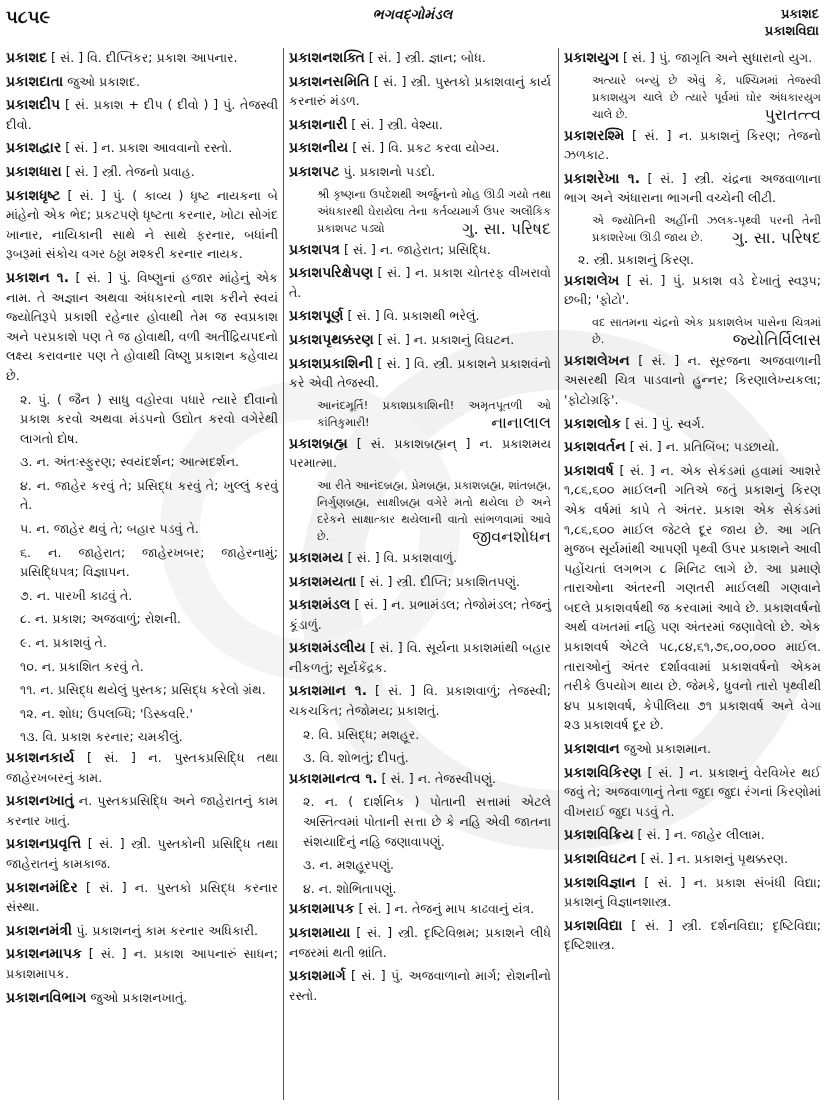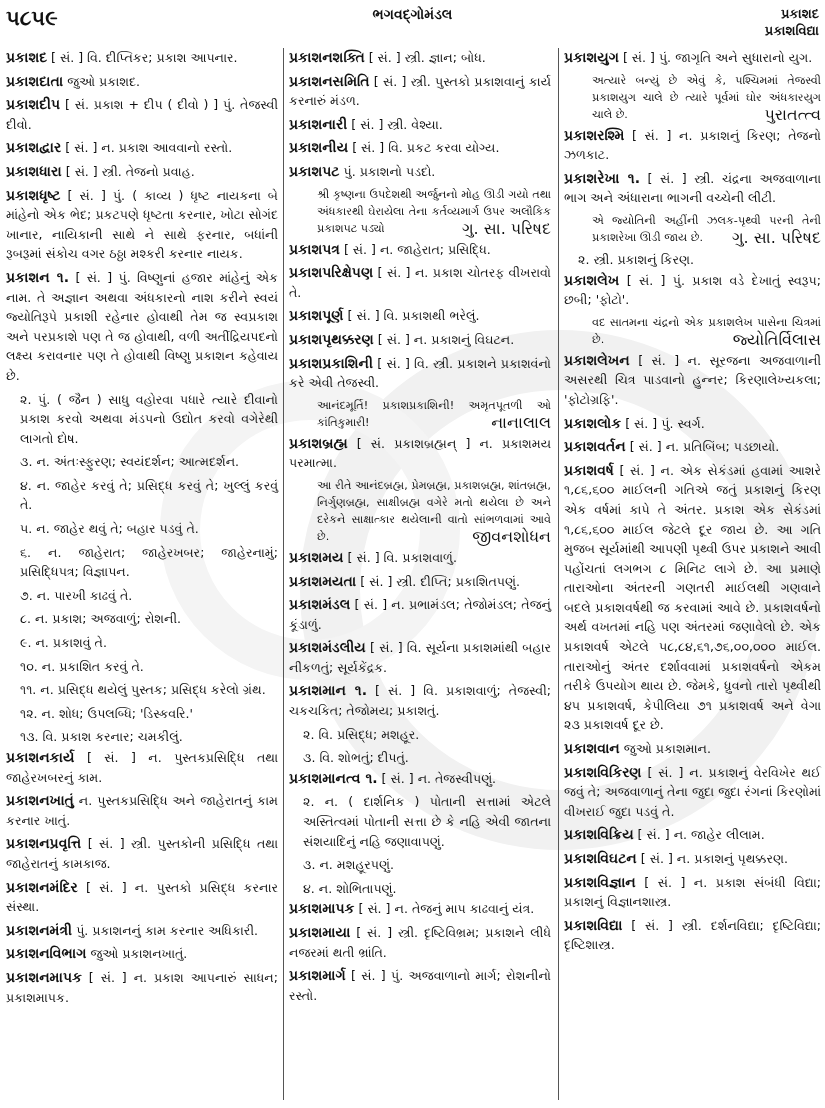--- a/index.html
+++ b/index.html
@@ -1,21 +1,21 @@
 <!DOCTYPE html>
 <html><head>
 <meta charset="utf-8">
 <style>
   html,body{margin:0;padding:0;background:#fff;}
   body{width:825px;height:1108px;overflow:hidden;position:relative;font-family:"DejaVu Sans",sans-serif;color:#111;}
   .watermark{position:absolute;left:300px;top:330px;width:520px;height:520px;border-radius:50%;border:60px solid #f1f1f1;box-sizing:border-box;z-index:0;}
   .watermark2{position:absolute;left:160px;top:380px;width:300px;height:300px;border-radius:50%;border:40px solid #f4f4f4;box-sizing:border-box;z-index:0;}
   .header{position:absolute;top:0;left:0;width:825px;height:44px;z-index:1;}
-  .pgnum{position:absolute;left:6px;top:6px;font-size:21px;font-weight:bold;}
-  .runtitle{position:absolute;left:0;width:825px;top:6px;text-align:center;font-size:14px;font-weight:bold;}
+  .pgnum{position:absolute;left:6px;top:6px;font-size:18px;font-weight:bold;}
+  .runtitle{position:absolute;left:0;width:825px;top:6px;text-align:center;font-size:14px;font-weight:bold;font-style:italic;}
   .guide{position:absolute;right:6px;top:5px;text-align:right;font-size:13px;font-weight:bold;line-height:17px;}
   .cols{position:absolute;top:48px;left:0;width:678px;height:1060px;z-index:1;}
   .col{position:absolute;top:0;font-size:12.6px;line-height:19.6px;}
   .c1{left:6px;width:272px;}
   .c2{left:289px;width:262px;}
   .c3{left:564px;width:257px;}
   .divider{position:absolute;top:48px;width:1px;background:#555;z-index:1;}
   .entry{margin:0 0 4px 0;text-align:justify;}
   .hw{font-weight:bold;font-size:14px;}
   .sense{margin:4px 0 1px 14px;text-align:justify;}
@@ -59,22 +59,22 @@
       <div class="sense">૯. ન. પ્રકાશવું તે.</div>
       <div class="sense">૧૦. ન. પ્રકાશિત કરવું તે.</div>
       <div class="sense">૧૧. ન. પ્રસિદ્ધ થયેલું પુસ્તક; પ્રસિદ્ધ કરેલો ગ્રંથ.</div>
       <div class="sense">૧૨. ન. શોધ; ઉપલબ્ધિ; 'ડિસ્કવરિ.'</div>
       <div class="sense">૧૩. વિ. પ્રકાશ કરનાર; ચમકીલું.</div>
       <div class="entry"><span class="hw">પ્રકાશનકાર્ય</span> <span>[ સં. ] ન. પુસ્તકપ્રસિદ્ધિ તથા જાહેરખબરનું કામ.</span></div>
       <div class="entry"><span class="hw">પ્રકાશનખાતું</span> <span>ન. પુસ્તકપ્રસિદ્ધિ અને જાહેરાતનું કામ કરનાર ખાતું.</span></div>
       <div class="entry"><span class="hw">પ્રકાશનપ્રવૃત્તિ</span> <span>[ સં. ] સ્ત્રી. પુસ્તકોની પ્રસિદ્ધિ તથા જાહેરાતનું કામકાજ.</span></div>
       <div class="entry"><span class="hw">પ્રકાશનમંદિર</span> <span>[ સં. ] ન. પુસ્તકો પ્રસિદ્ધ કરનાર સંસ્થા.</span></div>
       <div class="entry"><span class="hw">પ્રકાશનમંત્રી</span> <span>પું. પ્રકાશનનું કામ કરનાર અધિકારી.</span></div>
+      <div class="entry"><span class="hw">પ્રકાશનમાપક</span> <span>[ સં. ] ન. પ્રકાશ આપનારું સાધન; પ્રકાશમાપક.</span></div>
       <div class="entry"><span class="hw">પ્રકાશનવિભાગ</span> <span>જુઓ પ્રકાશનખાતું.</span></div>
-      <div class="entry"><span class="hw">પ્રકાશનમાપક</span> <span>[ સં. ] ન. પ્રકાશ આપનારું સાધન; પ્રકાશમાપક.</span></div>
     </div>
   <div class="col c2">
       <div class="entry"><span class="hw">પ્રકાશનશક્તિ</span> <span>[ સં. ] સ્ત્રી. જ્ઞાન; બોધ.</span></div>
       <div class="entry"><span class="hw">પ્રકાશનસમિતિ</span> <span>[ સં. ] સ્ત્રી. પુસ્તકો પ્રકાશવાનું કાર્ય કરનારું મંડળ.</span></div>
       <div class="entry"><span class="hw">પ્રકાશનારી</span> <span>[ સં. ] સ્ત્રી. વેશ્યા.</span></div>
       <div class="entry"><span class="hw">પ્રકાશનીય</span> <span>[ સં. ] વિ. પ્રકટ કરવા યોગ્ય.</span></div>
       <div class="entry"><span class="hw">પ્રકાશપટ</span> <span>પું. પ્રકાશનો પડદો.</span></div>
       <div class="quote"><span>શ્રી કૃષ્ણના ઉપદેશથી અર્જુનનો મોહ ઊડી ગયો તથા અંધકારથી ઘેરાયેલા તેના કર્તવ્યમાર્ગ ઉપર અલૌકિક પ્રકાશપટ પડ્યો</span><span class="src">ગુ. સા. પરિષદ</span><div style="clear: both;"></div></div>
       <div class="entry"><span class="hw">પ્રકાશપત્ર</span> <span>[ સં. ] ન. જાહેરાત; પ્રસિદ્ધિ.</span></div>
       <div class="entry"><span class="hw">પ્રકાશપરિક્ષેપણ</span> <span>[ સં. ] ન. પ્રકાશ ચોતરફ વીખરાવો તે.</span></div>

